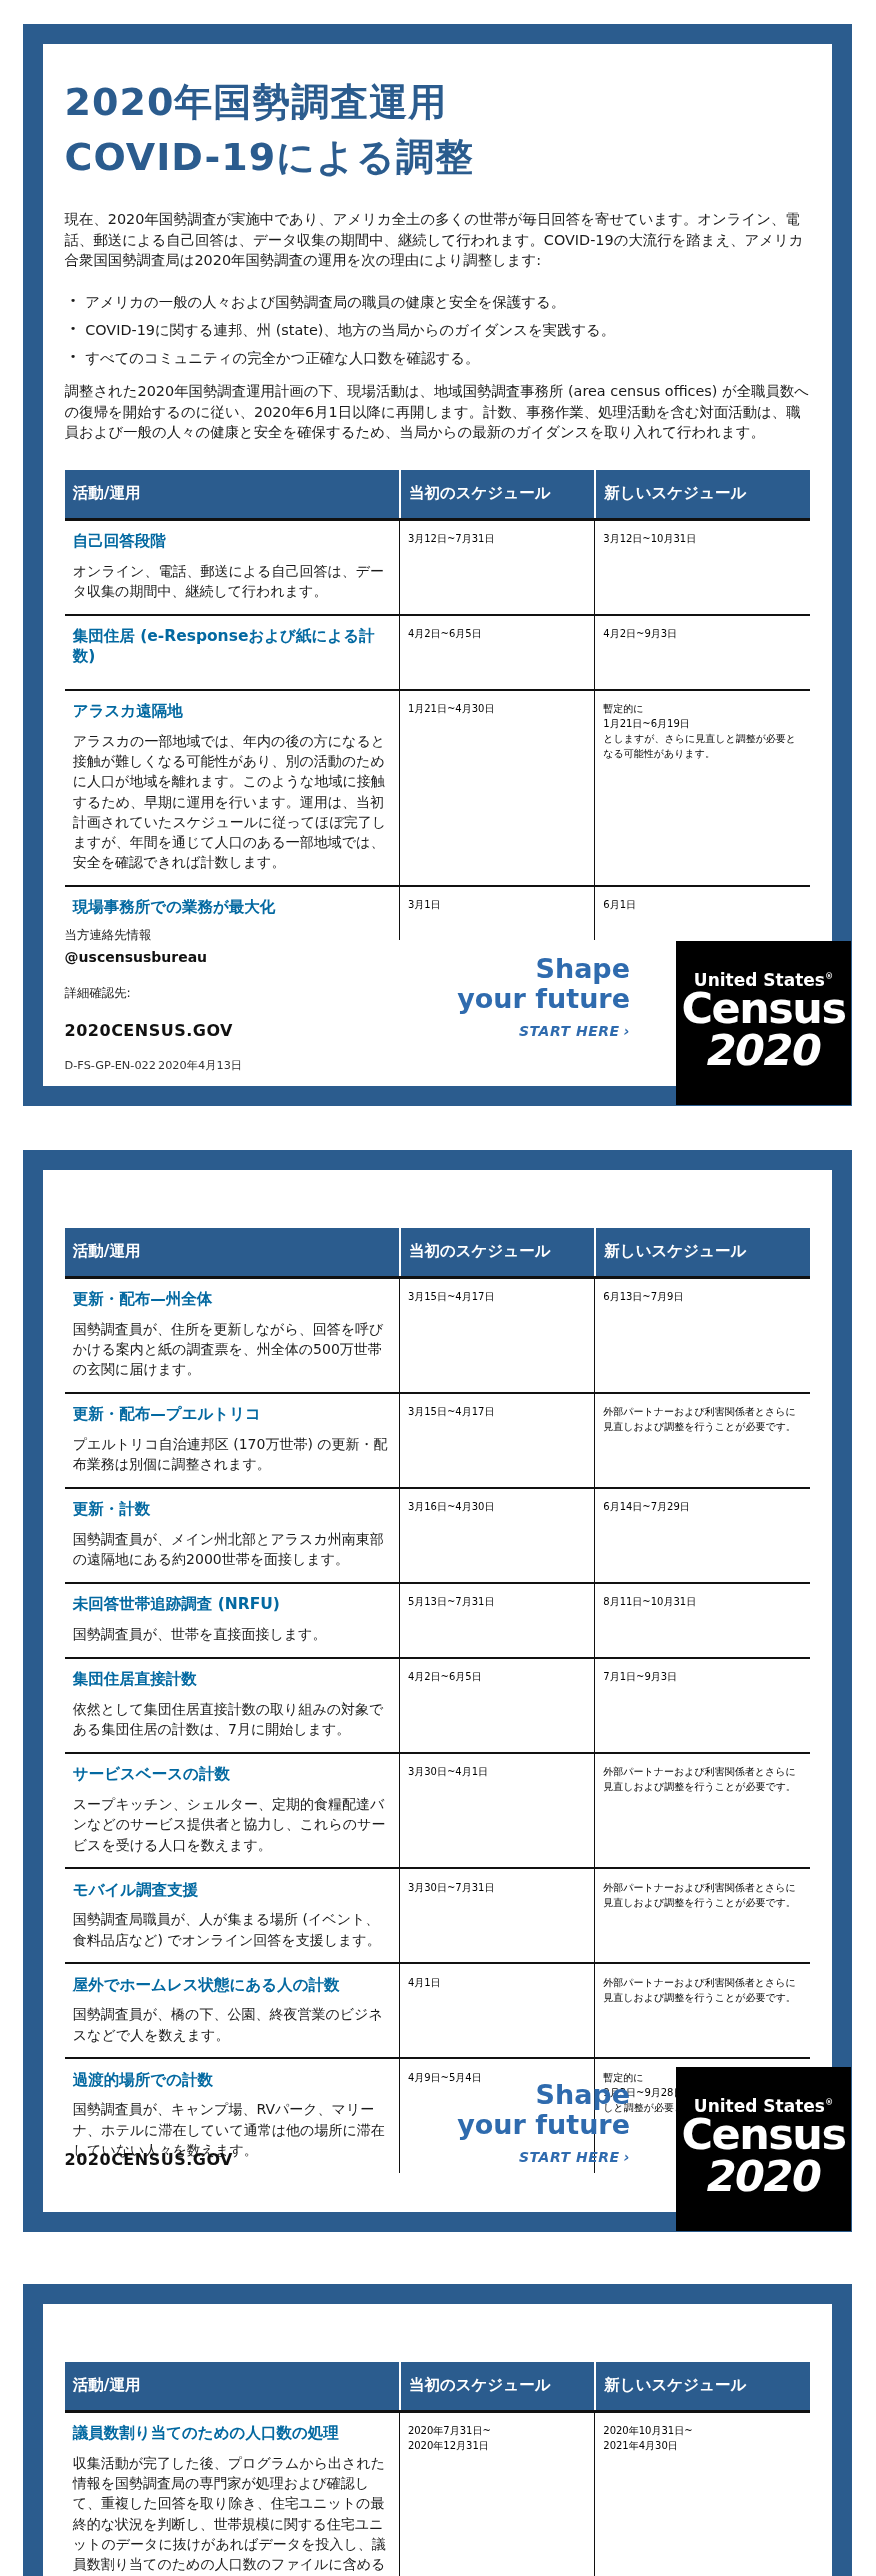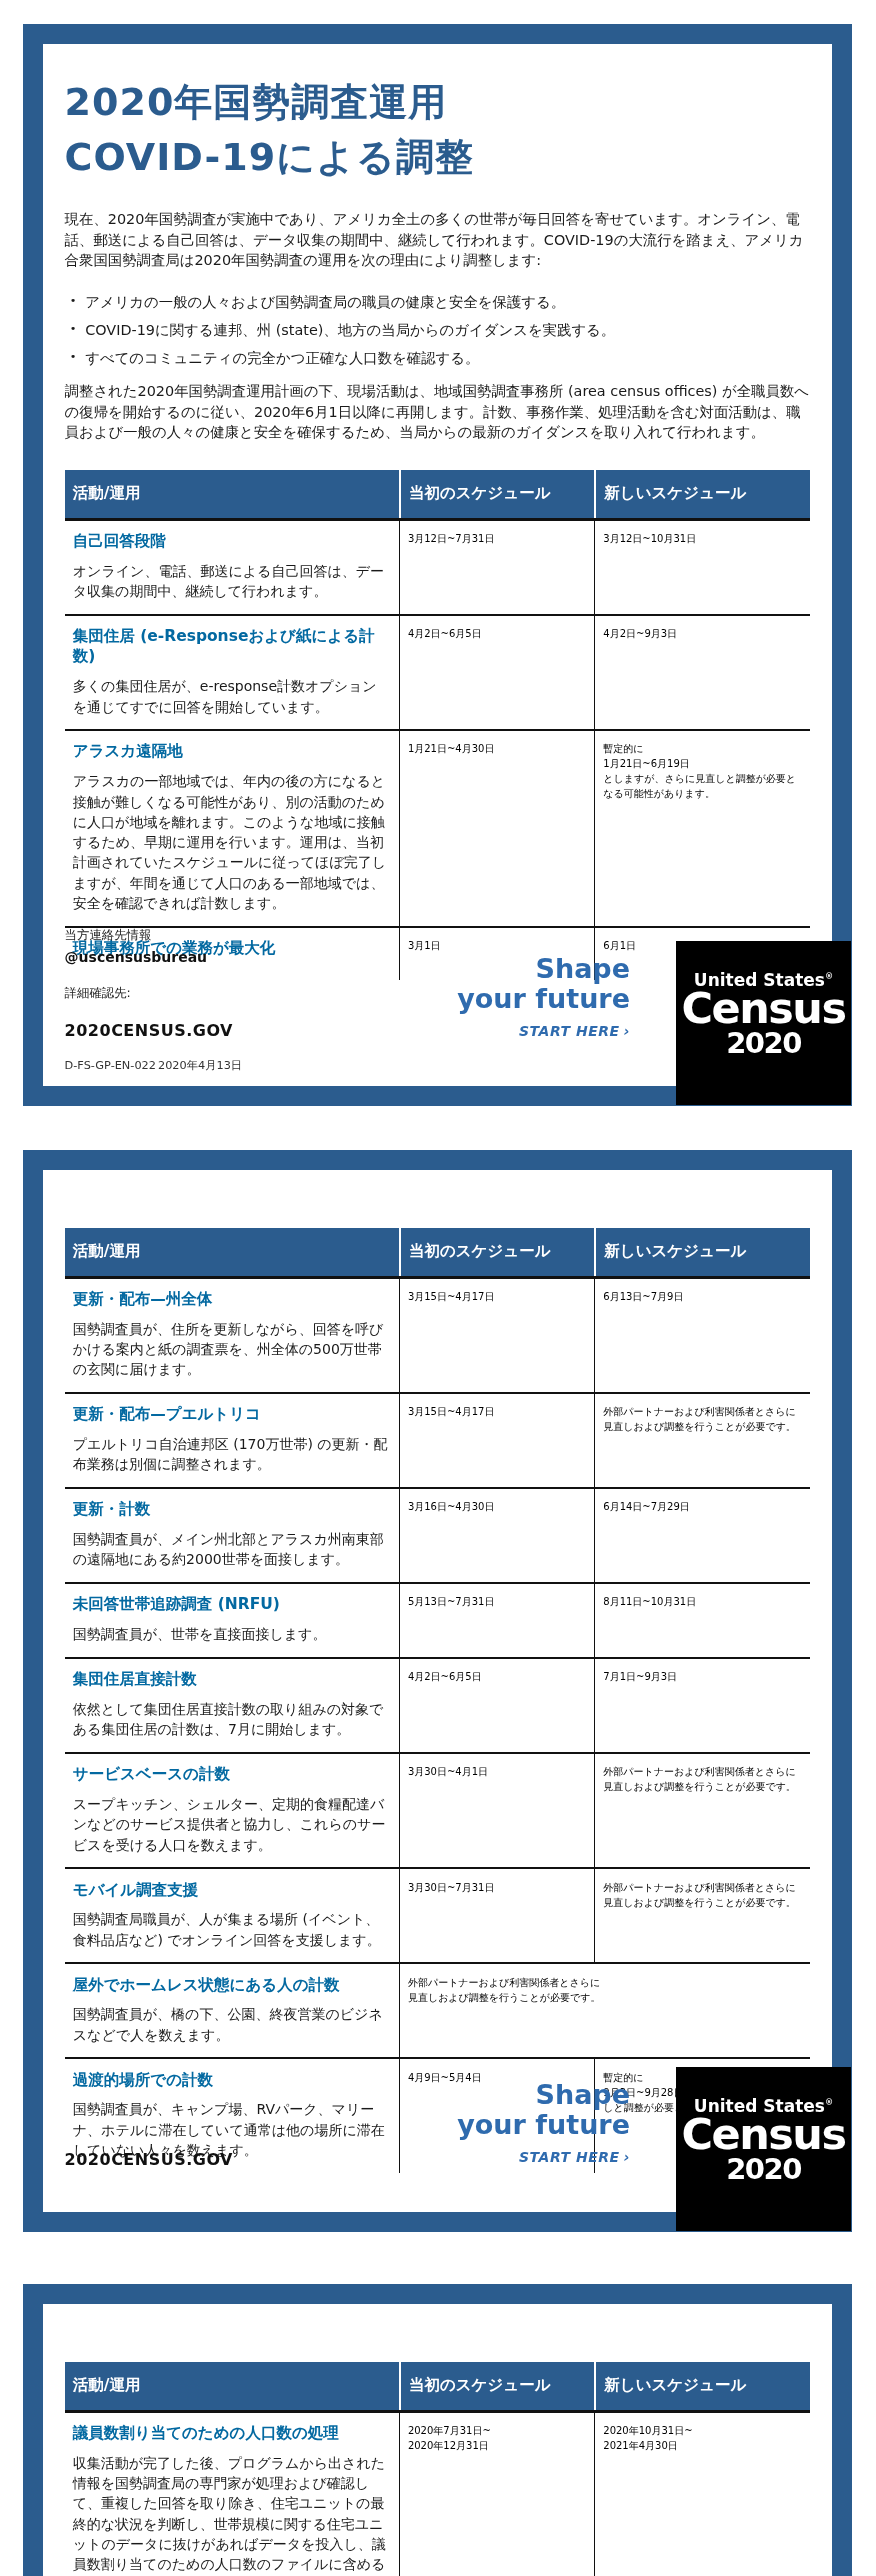--- a/index.html
+++ b/index.html
@@ -42,21 +42,21 @@
   .sched{font-size:10px;line-height:1.5;color:#000000;white-space:pre-line;}
   #page3 .ctable{border-bottom:2.6px solid #111111;}
   .logo-box{
     position:absolute;right:-19px;bottom:-19px;width:175px;height:164px;
     background:#000000;color:#ffffff;text-align:center;box-sizing:border-box;
     padding-top:31px;
   }
   .logo-top{font-size:17px;font-weight:bold;line-height:1;}
   .logo-top sup{font-size:8.2px;}
   .logo-mid{font-size:43px;font-weight:bold;line-height:0.92;letter-spacing:-1.5px;}
-  .logo-year{font-size:29px;font-weight:bold;line-height:0.98;letter-spacing:-1.5px;}
+  .logo-year{font-size:43px;font-weight:bold;line-height:0.98;letter-spacing:-1.5px;font-style:italic;}
   .tagline{position:absolute;right:202px;bottom:47px;text-align:right;color:#2f6bae;}
   .tag-line{font-size:27px;font-weight:bold;line-height:1.12;}
   .tag-cta{font-size:14px;font-weight:bold;margin-top:9px;letter-spacing:0.5px;font-style:italic;}
   .tag-arrow{display:inline-block;margin-left:4.1px;}
   .p1-footer{position:absolute;left:21.6px;bottom:13.4px;}
   .f-label{font-size:12.4px;color:#222222;margin-bottom:4.1px;}
   .f-handle{font-size:14px;font-weight:bold;color:#111111;margin-bottom:20.6px;}
   .f-details{font-size:12.4px;color:#222222;margin-bottom:19px;}
   .f-site{font-size:16px;font-weight:bold;color:#111111;letter-spacing:0.5px;margin-bottom:17.5px;}
   .f-doc{font-size:11.3px;color:#333333;}
@@ -93,21 +93,20 @@
         <div class="cell c1">
           <div class="row-title">自己回答段階</div>
           <div class="row-desc">オンライン、電話、郵送による自己回答は、データ収集の期間中、継続して行われます。</div>
         </div>
         <div class="cell c2 sched">3月12日~7月31日</div>
         <div class="cell c3 sched">3月12日~10月31日</div>
       </div>
       <div class="trow">
         <div class="cell c1">
           <div class="row-title">集団住居 (e-Responseおよび紙による計数)</div>
-          <div class="row-desc">多くの集団住居が、e-response計数オプションを通じてすでに回答を開始しています。</div>
         </div>
         <div class="cell c2 sched">4月2日~6月5日</div>
         <div class="cell c3 sched">4月2日~9月3日</div>
       </div>
       <div class="trow">
         <div class="cell c1">
           <div class="row-title">アラスカ遠隔地</div>
           <div class="row-desc">アラスカの一部地域では、年内の後の方になると接触が難しくなる可能性があり、別の活動のために人口が地域を離れます。このような地域に接触するため、早期に運用を行います。運用は、当初計画されていたスケジュールに従ってほぼ完了しますが、年間を通じて人口のある一部地域では、安全を確認できれば計数します。</div>
         </div>
         <div class="cell c2 sched">1月21日~4月30日</div>
@@ -210,20 +209,21 @@
           <div class="row-desc">国勢調査局職員が、人が集まる場所 (イベント、食料品店など) でオンライン回答を支援します。</div>
         </div>
         <div class="cell c2 sched">3月30日~7月31日</div>
         <div class="cell c3 sched">外部パートナーおよび利害関係者とさらに見直しおよび調整を行うことが必要です。</div>
       </div>
       <div class="trow">
         <div class="cell c1">
           <div class="row-title">屋外でホームレス状態にある人の計数</div>
           <div class="row-desc">国勢調査員が、橋の下、公園、終夜営業のビジネスなどで人を数えます。</div>
         </div>
+        <div class="cell c2 sched">4月1日</div>
         <div class="cell c3 sched">外部パートナーおよび利害関係者とさらに見直しおよび調整を行うことが必要です。</div>
       </div>
       <div class="trow">
         <div class="cell c1">
           <div class="row-title">過渡的場所での計数</div>
           <div class="row-desc">国勢調査員が、キャンプ場、RVパーク、マリーナ、ホテルに滞在していて通常は他の場所に滞在していない人々を数えます。</div>
         </div>
         <div class="cell c2 sched">4月9日~5月4日</div>
         <div class="cell c3 sched">暫定的に
 9月3日~9月28日としますが、さらに見直しと調整が必要となる可能性があります。</div>

